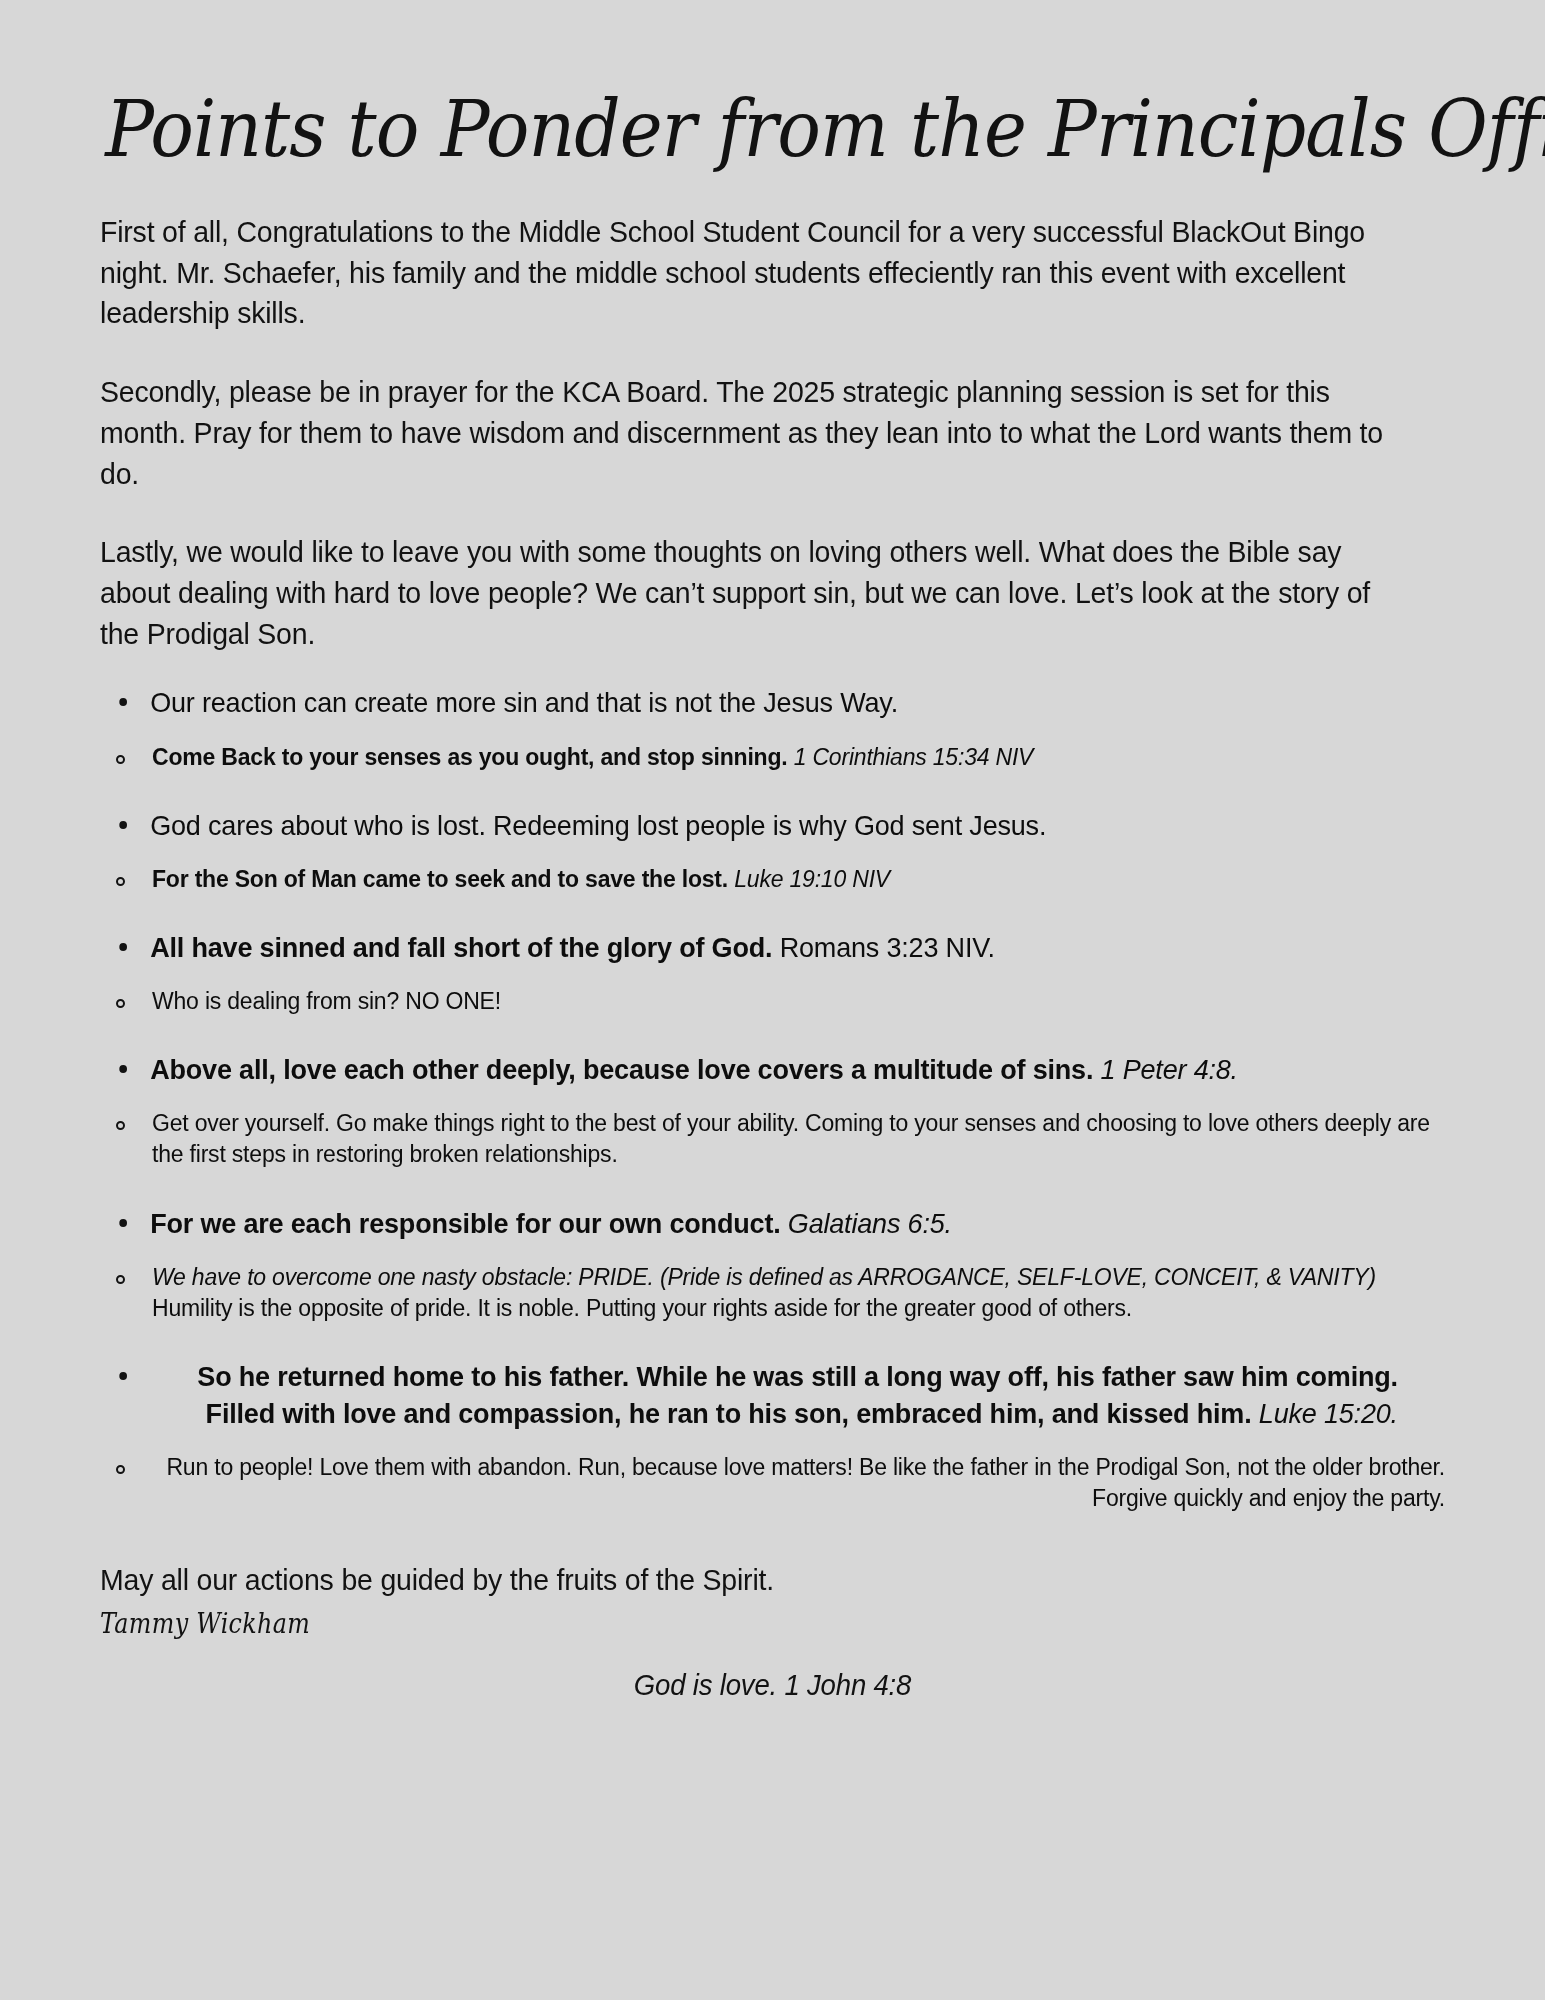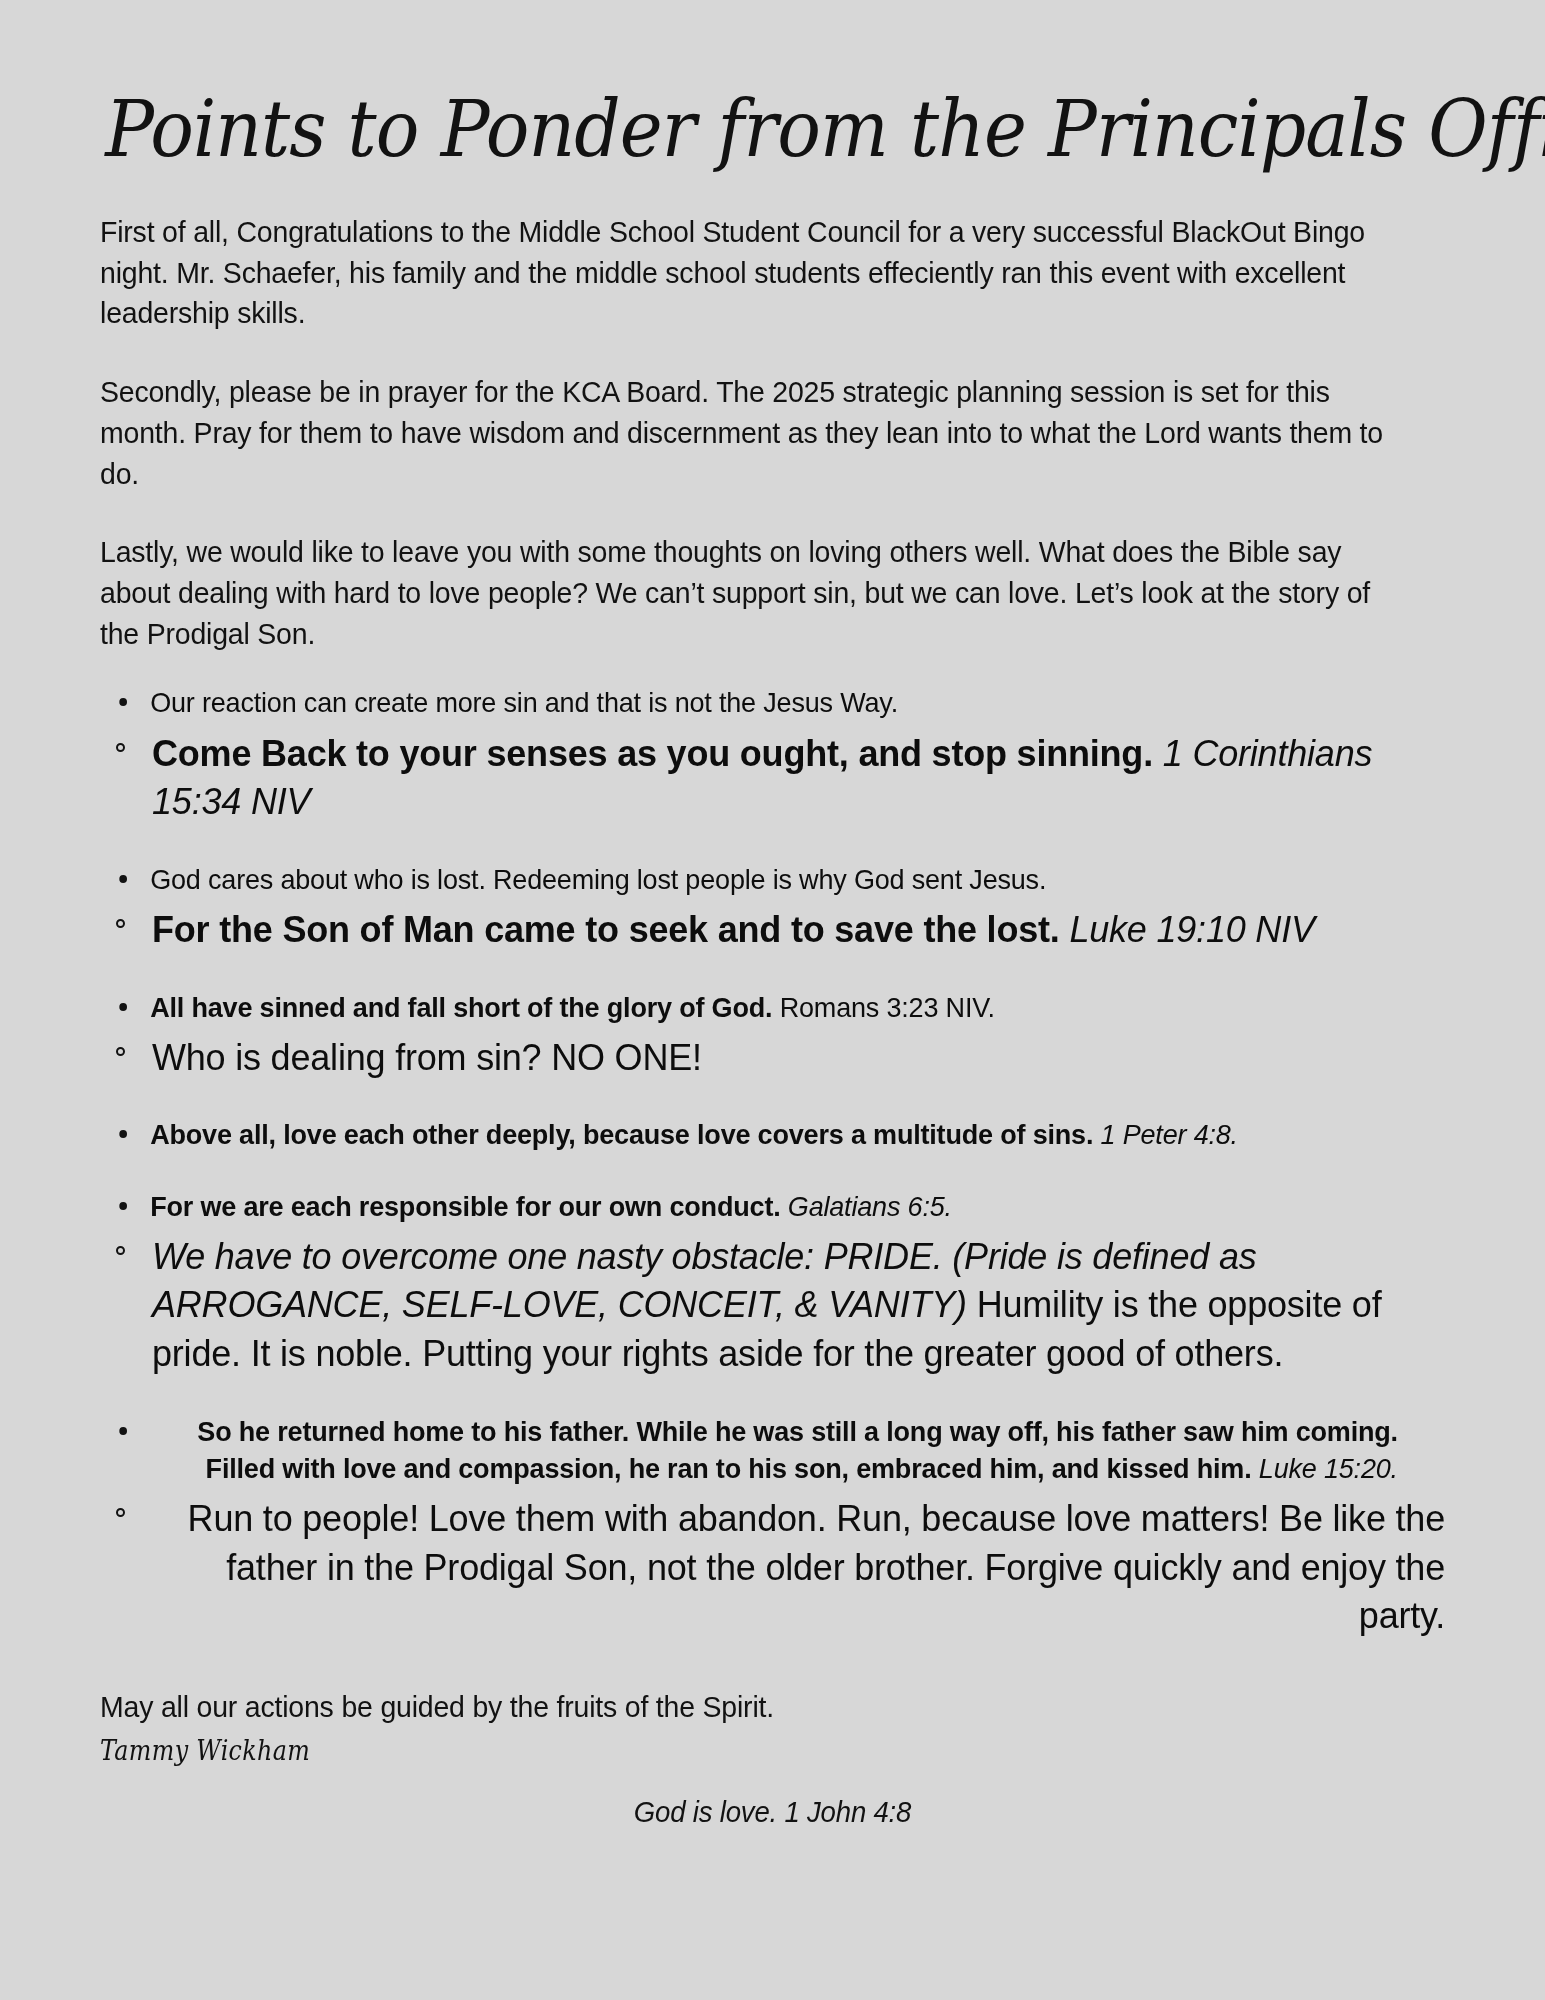--- a/index.html
+++ b/index.html
@@ -82,22 +82,22 @@
     background: #121212;
   }
   .sub {
     margin: 0;
     padding: 0;
     list-style: none;
   }
   .l2 {
     position: relative;
     padding-left: 52px;
-    margin-top: 8px;
-    font-size: 36px;
+    margin-top: 20px;
+    font-size: 23px;
     line-height: 1.35;
     letter-spacing: -0.2px;
   }
   .l2 > .bullet2 {
     position: absolute;
     left: 16px;
     top: 13px;
     width: 9px;
     height: 9px;
     border-radius: 50%;
@@ -168,20 +168,23 @@
           </ul>
         </li>
         <li class="group">
           <div class="l1"><span class="bullet1"></span><span style="font-weight: 700;">All have sinned and fall short of the glory of God.</span><span style="font-weight: 400;"> Romans 3:23 NIV.</span></div>
           <ul class="sub">
             <li class="l2"><span class="bullet2"></span><span>Who is dealing from sin? NO ONE!</span></li>
           </ul>
         </li>
         <li class="group">
           <div class="l1"><span class="bullet1"></span><span style="font-weight: 700;">Above all, love each other deeply, because love covers a multitude of sins.</span><span style="font-style: italic; font-weight: 400;"> 1 Peter 4:8.</span></div>
+          <ul class="sub">
+            <li class="l2"><span class="bullet2"></span><span> Get over yourself. Go make things right to the best of your ability. Coming to your senses and choosing to love others deeply are the first steps in restoring broken relationships.</span></li>
+          </ul>
         </li>
         <li class="group">
           <div class="l1"><span class="bullet1"></span><span style="font-weight: 700;">For we are each responsible for our own conduct.</span><span style="font-style: italic; font-weight: 400;"> Galatians 6:5.</span></div>
           <ul class="sub">
             <li class="l2"><span class="bullet2"></span><span style="font-style: italic;">We have to overcome one nasty obstacle: PRIDE. (Pride is defined as ARROGANCE, SELF-LOVE, CONCEIT, &amp; VANITY)</span><span> Humility is the opposite of pride. It is noble. Putting your rights aside for the greater good of others.</span></li>
           </ul>
         </li>
         <li class="group">
           <div class="l1"><span class="bullet1"></span><span style="font-weight: 700;">So he returned home to his father. While he was still a long way off, his father saw him coming. Filled with love and compassion, he ran to his son, embraced him, and kissed him.</span><span style="font-style: italic; font-weight: 400;"> Luke 15:20.</span></div>
           <ul class="sub">

